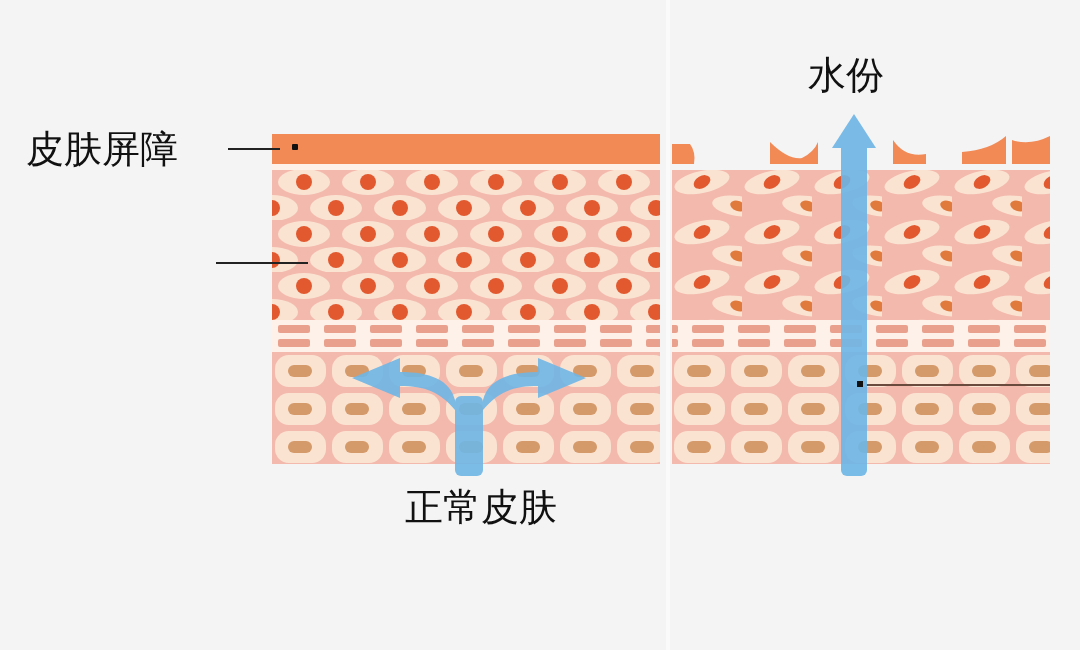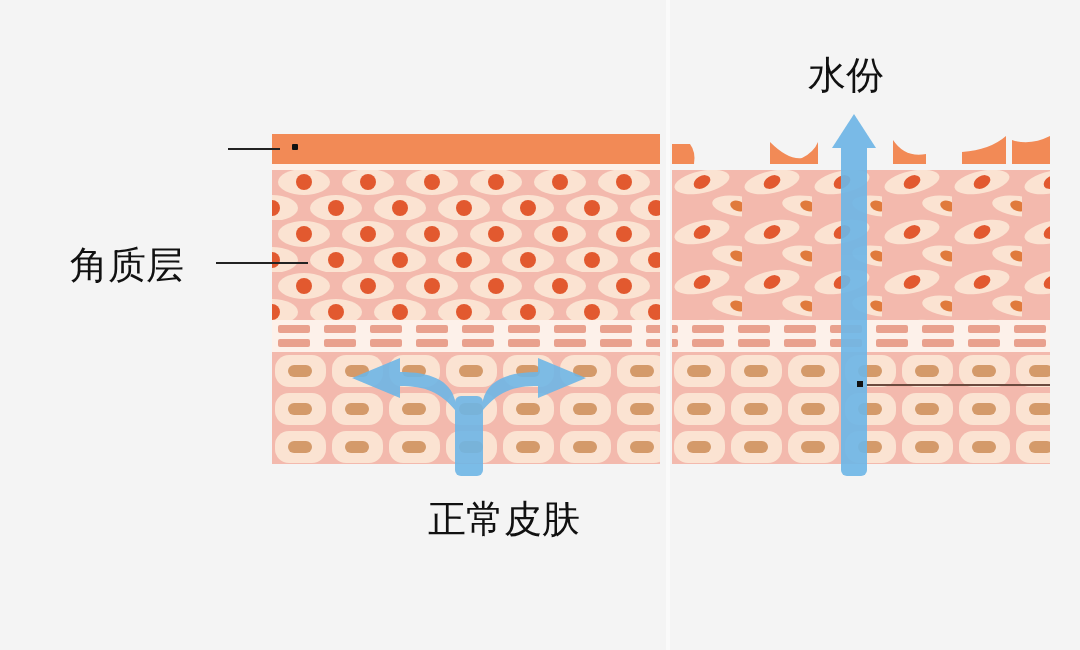--- a/index.html
+++ b/index.html
@@ -84,22 +84,22 @@
       <rect x="866" y="384" width="184" height="2" fill="#6b4a3e"></rect>
 
       <g fill="#6fb6e6" opacity="0.92">
         <rect x="841" y="140" width="26" height="336" rx="6"></rect>
         <path d="M832 148 L854 114 L876 148 Z"></path>
       </g>
       <rect x="857" y="381" width="6" height="6" fill="#111"></rect>
     </g>
   </svg>
 
+  <div class="label" style="left:26px; top:130px;">皮肤屏障</div>
   <div class="leader" style="left:228px; top:148px; width:52px;"></div>
   <div class="dot" style="left:292px; top:144px;"></div>
 
-  <div class="label" style="left:70px; top:246px;">角质层</div>
   <div class="leader" style="left:216px; top:262px; width:92px;"></div>
 
   <div class="label" style="left:808px; top:56px;">水份</div>
 
-  <div class="label" style="left:405px; top:500px;margin-left:23px;">正常皮肤</div>
+  <div class="label" style="left:405px; top:488px;">正常皮肤</div>
 </div>
 
 </body></html>

